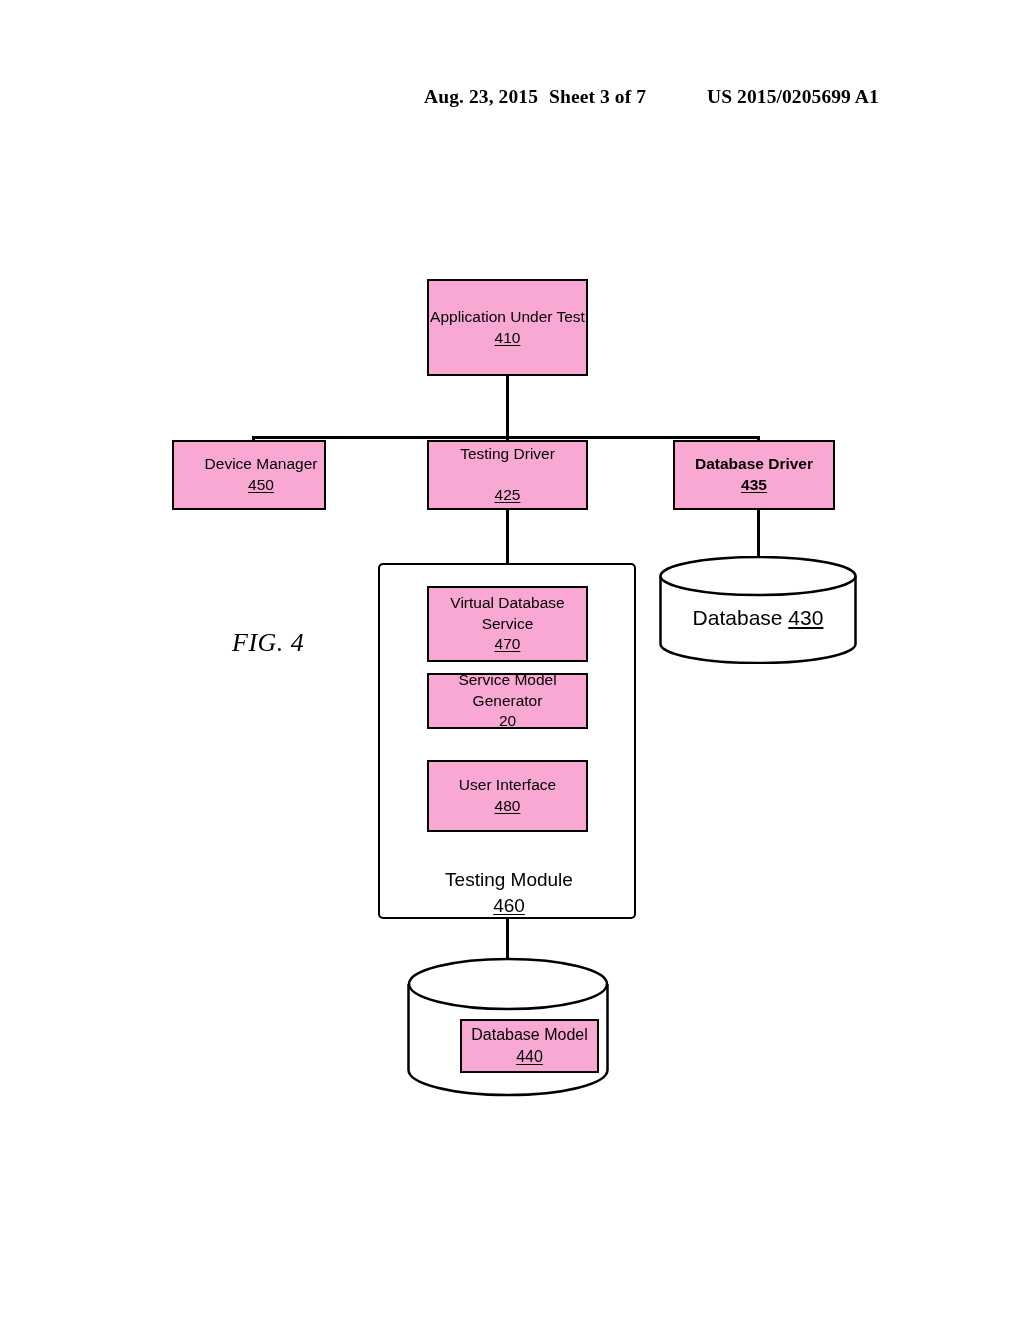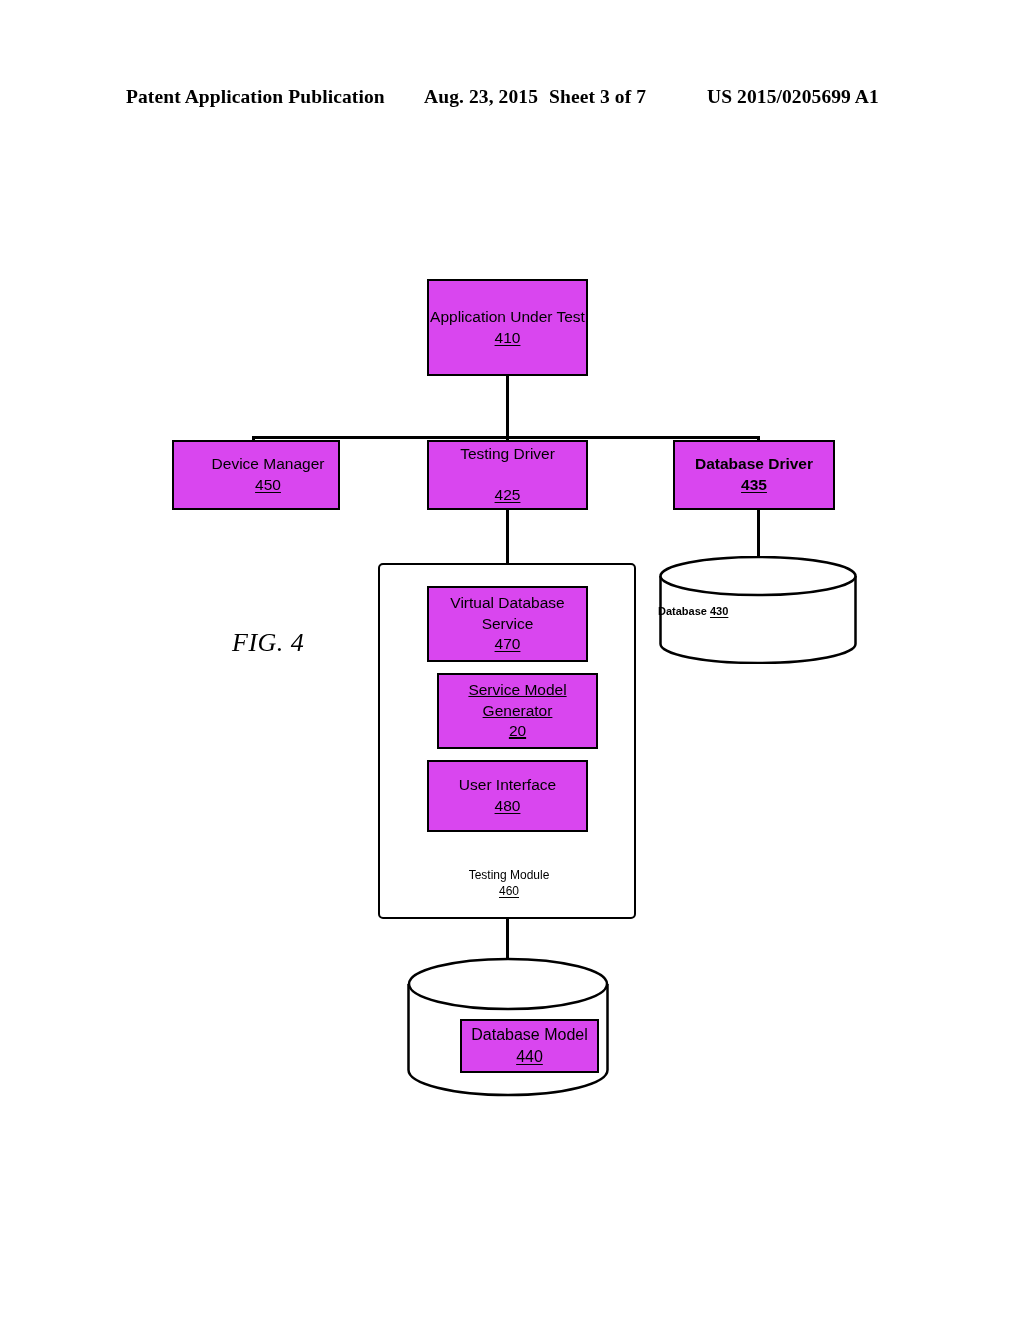--- a/index.html
+++ b/index.html
@@ -61,38 +61,38 @@
     font-weight: normal;
     font-size: 26px;
     letter-spacing: 0.5px;
   }
 
   
   .box {
     position: absolute;
     box-sizing: border-box;
     border: 2.5px solid #000;
-    background: #d946ef;
+    background: #f9a8d4;
     display: flex;
     flex-direction: column;
     align-items: center;
     justify-content: center;
     text-align: center;
     font-size: 15.5px;
     line-height: 1.35;
     z-index: 5;
   }
   .box .ref {
     text-decoration: underline;
     text-underline-offset: 1.5px;
   }
 
   
   #box-aut       { left: 427px; top: 279px; width: 161px; height: 97px; }
-  #box-devmgr    { left: 172px; top: 440px; width: 168px; height: 70px; padding-left: 24px; }
+  #box-devmgr    { left: 172px; top: 440px; width: 154px; height: 70px; padding-left: 24px; }
   #box-testdrv   { left: 427px; top: 440px; width: 161px; height: 70px; gap: 20px; }
   #box-dbdrv     { left: 673px; top: 440px; width: 162px; height: 70px; font-weight: bold; }
 
   
   #box-testing-module {
     position: absolute;
     left: 378px;
     top: 563px;
     width: 258px;
     height: 356px;
@@ -101,43 +101,43 @@
     border-radius: 5px;
     background: #ffffff;
     z-index: 4;
   }
   #testing-module-caption {
     position: absolute;
     left: 0;
     top: 302px;
     width: 258px;
     text-align: center;
-    font-size: 12px;
+    font-size: 19px;
     line-height: 1.35;
   }
   #testing-module-caption .ref {
     text-decoration: underline;
     text-underline-offset: 1.5px;
   }
 
   #box-vds   { left: 427px; top: 586px; width: 161px; height: 76px; }
-  #box-smg   { left: 437px; top: 673px; width: 161px; height: 76px; text-decoration: underline; }
+  #box-smg   { left: 427px; top: 673px; width: 161px; height: 56px; }
   #box-ui    { left: 427px; top: 760px; width: 161px; height: 72px; }
 
   
   .cylinder {
     position: absolute;
     z-index: 6;
   }
   .cylinder svg { display: block; }
   .cyl-label {
     position: absolute;
-    font-size: 11px;
+    text-align: center;
+    font-size: 21px;
     line-height: 1.35;
-    font-weight: bold;
   }
   .cyl-label .ref {
     text-decoration: underline;
     text-underline-offset: 1.5px;
   }
 
   #cyl-database { left: 658px; top: 556px; width: 200px; height: 108px; }
   #cyl-database .cyl-label {
     left: 0; top: 605px; width: 200px;
   }
@@ -172,21 +172,20 @@
   #line-testdrv    { left: 506px; top: 508px; height: 58px; }
   
   #line-dbdrv      { left: 757px; top: 508px; height: 70px; }
   
   #line-module-dbm { left: 506px; top: 917px; height: 67px; }
 </style>
 </head>
 <body>
 
 <div id="patent-header">
-  <span class="hdr-pub">Patent Application Publication</span>
   <span class="hdr-date">Aug. 23, 2015</span>
   <span class="hdr-sheet">Sheet 3 of 7</span>
   <span class="hdr-number">US 2015/0205699 A1</span>
 </div>
 
 <div id="fig-label">FIG. 4</div>
 
 <div class="line vline" id="line-aut-down"></div>
 <div class="line hline" id="line-bus"></div>
 <div class="line vline" id="line-bus-left"></div>

